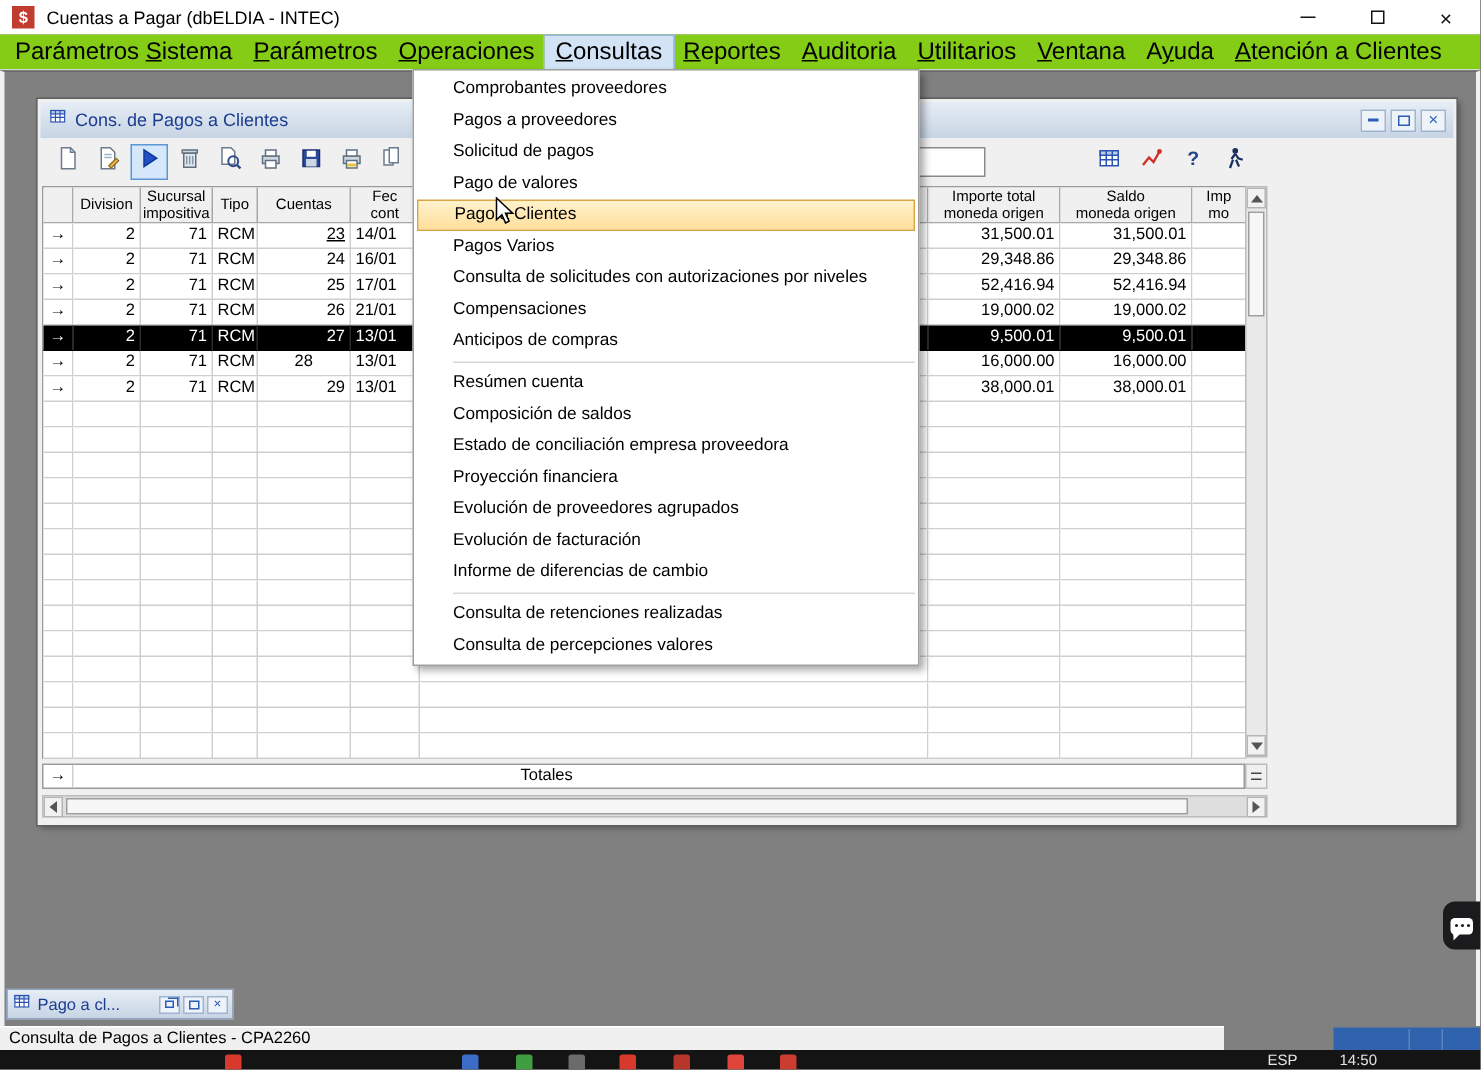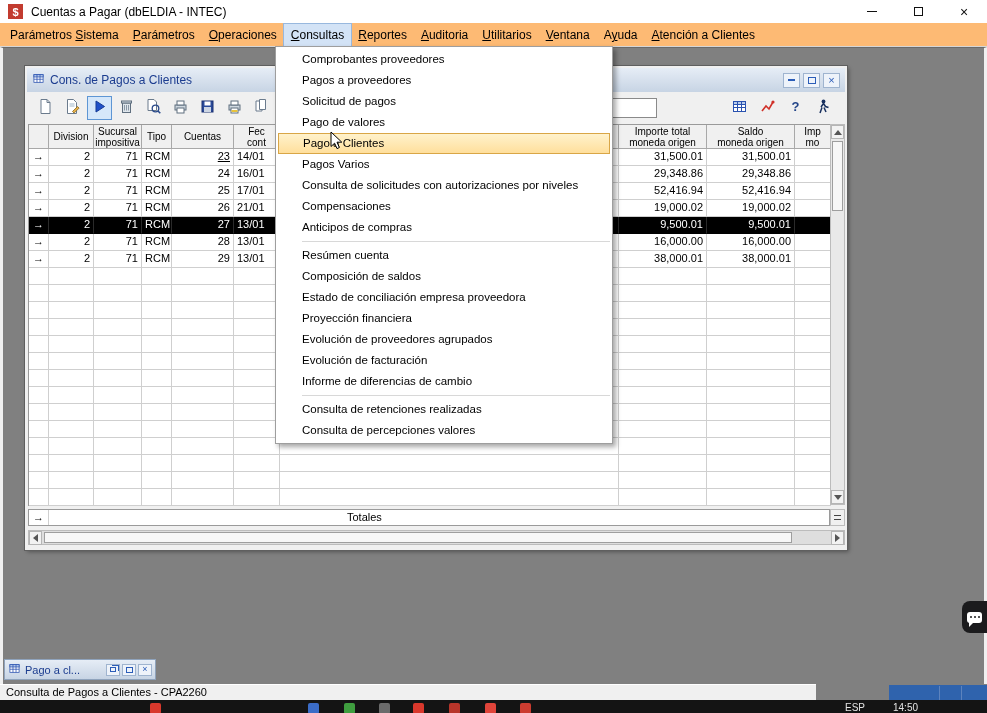--- a/index.html
+++ b/index.html
@@ -11,27 +11,27 @@
   }
   
   #titlebar { position:absolute; top:0; left:0; width:987px; height:23px; background:#ffffff; display:flex; align-items:center; }
   #app-icon { width:15px; height:15px; margin-left:8px; background:#c23b2f; color:#fff; font-size:11px; font-weight:bold; display:flex; align-items:center; justify-content:center; flex:0 0 auto; }
   #title-text { margin-left:8px; font-size:12px; color:#000; white-space:nowrap; }
   #win-controls { position:absolute; right:0; top:0; display:flex; height:23px; }
   .win-btn { width:46px; height:23px; display:flex; align-items:center; justify-content:center; color:#111; font-size:14px; }
   .glyph-min { width:10px; height:1px; background:#111; display:block; }
   .glyph-max { width:9px; height:9px; border:1px solid #111; display:block; }
   
-  #menubar { position:absolute; top:23px; left:0; width:987px; height:24px; background:#fdba74; border-bottom:1px solid #d6d6d6; display:flex; align-items:flex-end; padding-left:3px; font-size:12px; }
+  #menubar { position:absolute; top:23px; left:0; width:987px; height:24px; background:#84cc16; border-bottom:1px solid #d6d6d6; display:flex; align-items:flex-end; padding-left:3px; font-size:16px; }
   .menu-item { padding:0 7px; line-height:22px; color:#000; white-space:nowrap; }
   .menu-item.active { background:#d3e3f6; outline:1px solid #98b8de; }
   
   #mdi { position:absolute; top:47px; left:0; width:987px; height:637px; background:#808080; border-top:1px solid #6a6a6a; border-left:3px solid #f0f0f0; border-right:3px solid #f0f0f0; }
   
-  #child { position:absolute; left:25px; top:66px; width:822px; height:484px; background:#f0f0f0; border:2px solid #f0f0f0; outline:1px solid #5f5f5f; box-shadow:2px 2px 4px rgba(0,0,0,.35); z-index:10; }
+  #child { position:absolute; left:25px; top:66px; width:946px; height:484px; background:#f0f0f0; border:2px solid #f0f0f0; outline:1px solid #5f5f5f; box-shadow:2px 2px 4px rgba(0,0,0,.35); z-index:10; }
   .child-titlebar { position:absolute; top:0; left:0; right:0; height:24px; background:linear-gradient(#e6edf6,#c7d4e4); display:flex; align-items:center; padding:0 5px; }
   .child-title { color:#1b3c8f; font-size:12px; margin-left:5px; white-space:nowrap; }
   .child-controls { margin-left:auto; display:flex; gap:3px; }
   .cbtn { width:17px; height:15px; background:#eef3fa; border:1px solid #9fb4cf; color:#2b5db8; display:flex; align-items:center; justify-content:center; font-size:11px; line-height:1; }
   .cmin { width:7px; height:2px; background:#2b5db8; display:block; }
   .cmax { width:8px; height:7px; border:1px solid #2b5db8; display:block; }
   
   .child-toolbar { position:absolute; top:24px; left:0; right:0; height:32px; background:#f0f0f0; }
   .tb-left { position:absolute; left:6px; top:4px; display:flex; gap:2px; }
   .tb-btn { width:25px; height:24px; display:flex; align-items:center; justify-content:center; border:1px solid transparent; }
@@ -319,21 +319,21 @@
           <div class="gcell left" style="width: 339px;"></div>
           <div class="gcell right" style="width: 88px;">9,500.01</div>
           <div class="gcell right" style="width: 88px;">9,500.01</div>
           <div class="gcell right" style="width: 36px;"></div>
         </div>
         <div class="grow">
           <div class="gcell center" style="width: 20px;">→</div>
           <div class="gcell right" style="width: 45px;">2</div>
           <div class="gcell right" style="width: 48px;">71</div>
           <div class="gcell left" style="width: 30px;">RCM</div>
-          <div class="gcell right" style="width: 62px;">28</div>
+          <div class="gcell right" style="width: 62px; text-align: center;">28</div>
           <div class="gcell left" style="width: 46px;">13/01</div>
           <div class="gcell left" style="width: 339px;"></div>
           <div class="gcell right" style="width: 88px;">16,000.00</div>
           <div class="gcell right" style="width: 88px;">16,000.00</div>
           <div class="gcell right" style="width: 36px;"></div>
         </div>
         <div class="grow">
           <div class="gcell center" style="width: 20px;">→</div>
           <div class="gcell right" style="width: 45px;">2</div>
           <div class="gcell right" style="width: 48px;">71</div>

